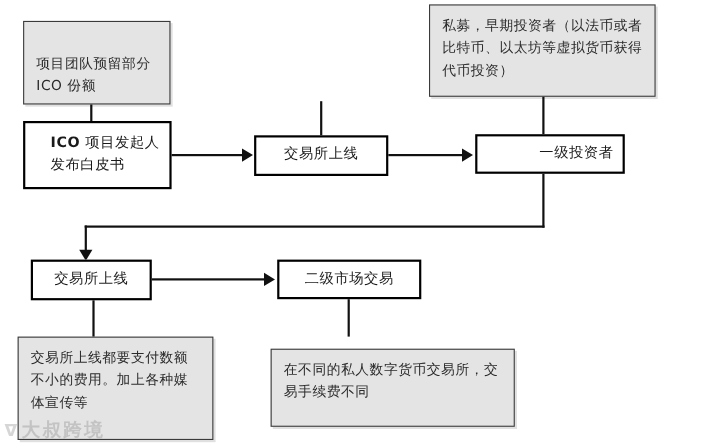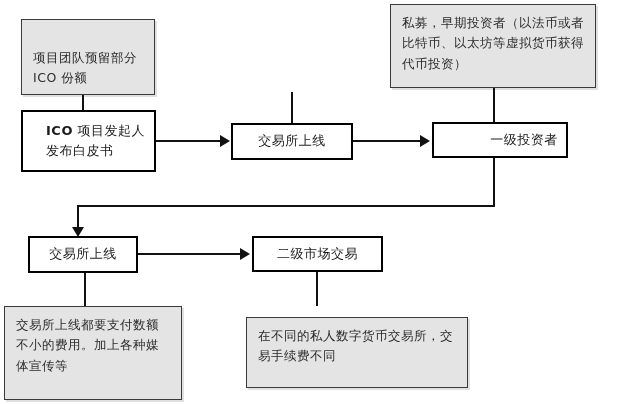--- a/index.html
+++ b/index.html
@@ -119,22 +119,25 @@
   <div class="node node-process" style="left:252px;top:236px;width:131px;height:36px;">
     <span class="txt">二级市场交易</span>
   </div>
 
   <div class="ln lnh" style="left:138px;top:253px;width:104px;"></div>
   <div class="arrow arrow-right" style="left:240px;top:248px;"></div>
 
   <div class="ln lnv" style="left:84px;top:273px;height:34px;"></div>
   <div class="ln lnv" style="left:316px;top:272px;height:34px;"></div>
 
-  <div class="node node-note" style="left:4px;top:306px;width:178px;height:94px;">
+  <div class="node node-note" style="left:16px;top:306px;width:178px;height:94px;">
     <span class="txt">交易所上线都要支付数额不小的费用。加上各种媒体宣传等</span>
   </div>
 
   <div class="node node-note" style="left:246px;top:317px;width:222px;height:71px;">
     <span class="txt">在不同的私人数字货币交易所，交易手续费不同</span>
   </div>
 
+  <div class="watermark">
+    <span class="mark-glyph">ᐁ</span><span>大叔跨境</span>
+  </div>
 
 </div>
 
 </body></html>

